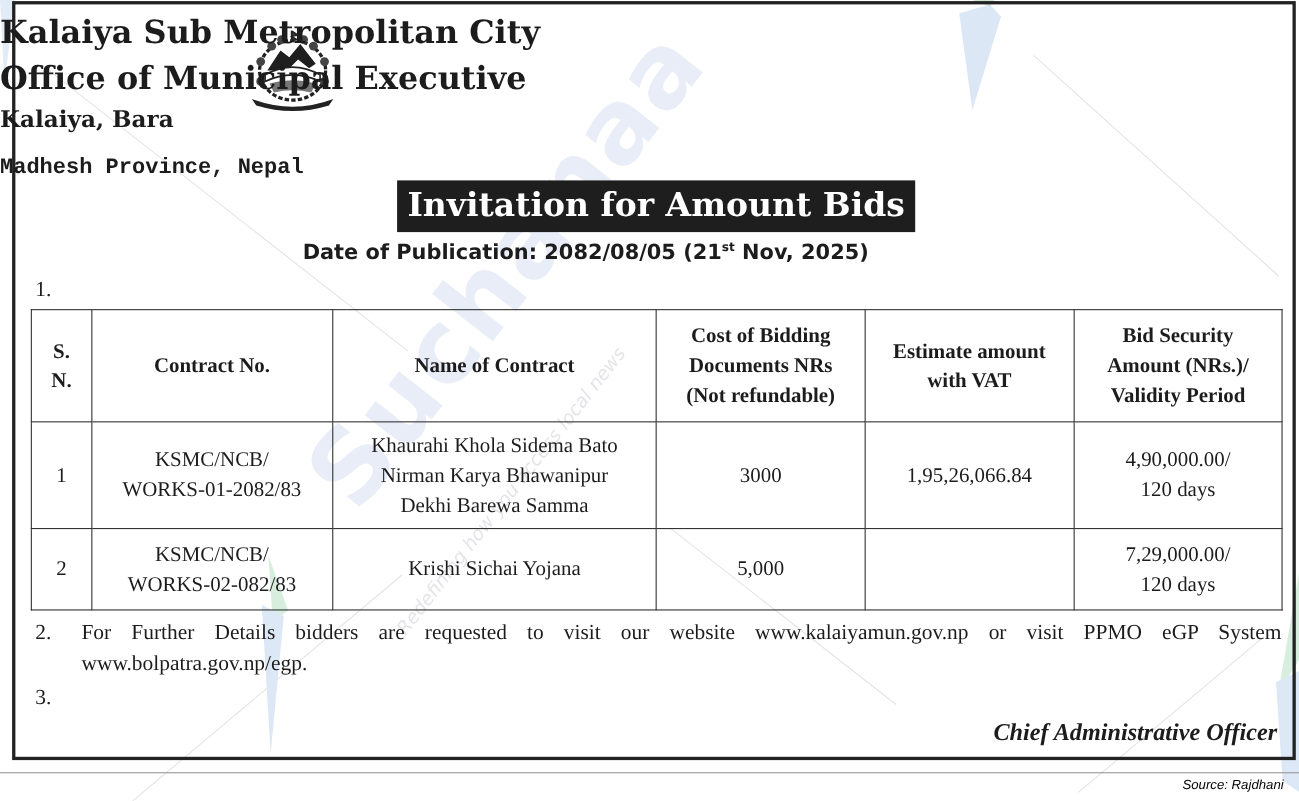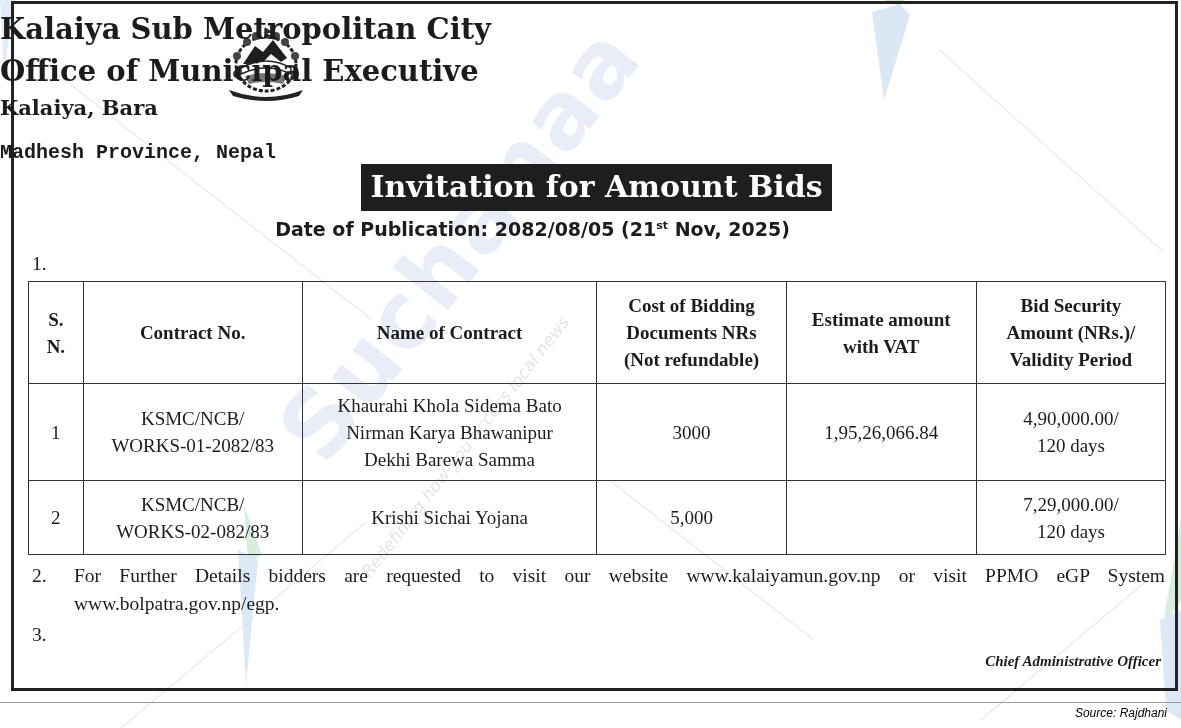--- a/index.html
+++ b/index.html
@@ -47,21 +47,21 @@
   .para { position: absolute; z-index: 2; font-size: 17.5px; line-height: 28px; }
   .para .num { position: absolute; left: 0; top: 0; }
   .p1 { left: 32px; top: 250px; width: 1140px; font-family: "Liberation Serif", serif; font-size: 19.5px; }
   .p1 .txt { margin-left: 27px; }
   .p2 { left: 32px; top: 562px; width: 1133px; font-family: "Liberation Serif", serif; font-size: 19.5px; }
   .p2 .txt { display: block; margin-left: 42px; text-align: justify; text-align-last: left; }
   .p3 { left: 32px; top: 621px; width: 1140px; font-family: "Liberation Serif", serif; font-size: 19.5px; }
   .p3 .txt { margin-left: 27px; }
   .signature {
     position: absolute; right: 20px; top: 653px; z-index: 2; font-weight: bold; font-style: italic;
-    font-size: 15px; font-family: "Liberation Serif", serif;
+    font-size: 22px; font-family: "Liberation Serif", serif;
   }
 
   table.bids {
     position: absolute; left: 28px; top: 281px; width: 1138px; border-collapse: collapse; z-index: 2;
     font-family: "Liberation Serif", serif; font-size: 19px;
   }
   table.bids th, table.bids td {
     border: 1.3px solid #333; text-align: center; vertical-align: middle; padding: 0 6px; line-height: 27px;
   }
   table.bids th { font-weight: bold; height: 101px; font-size: 19px; }

